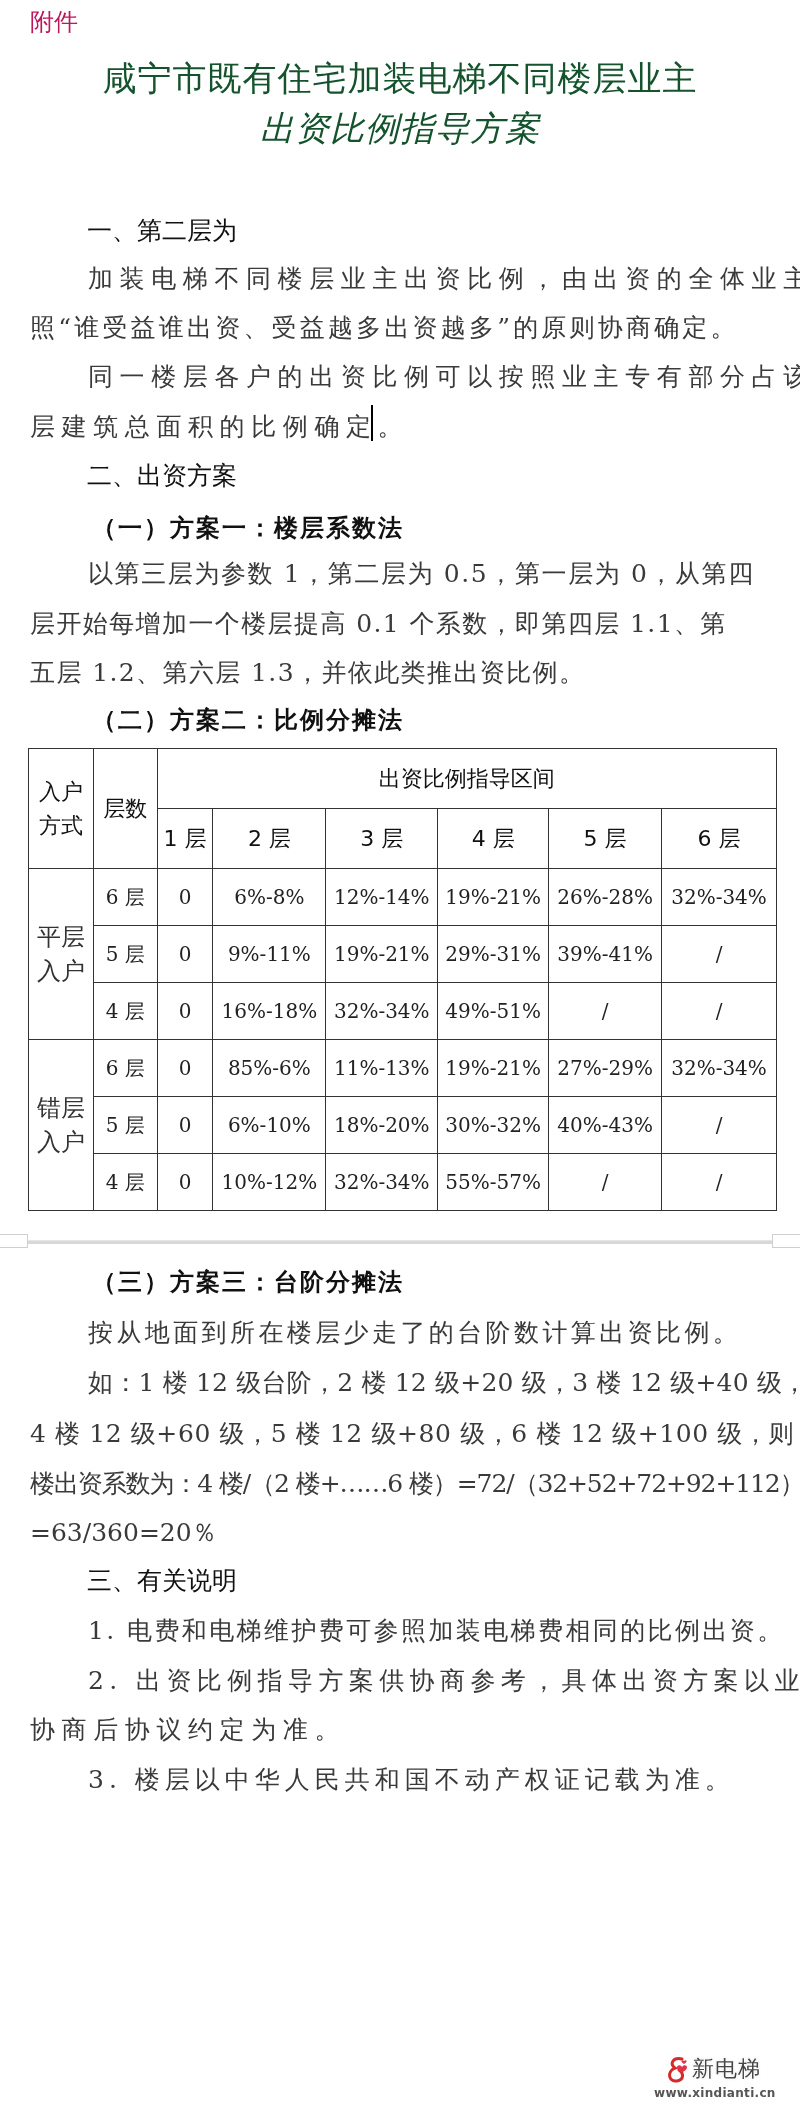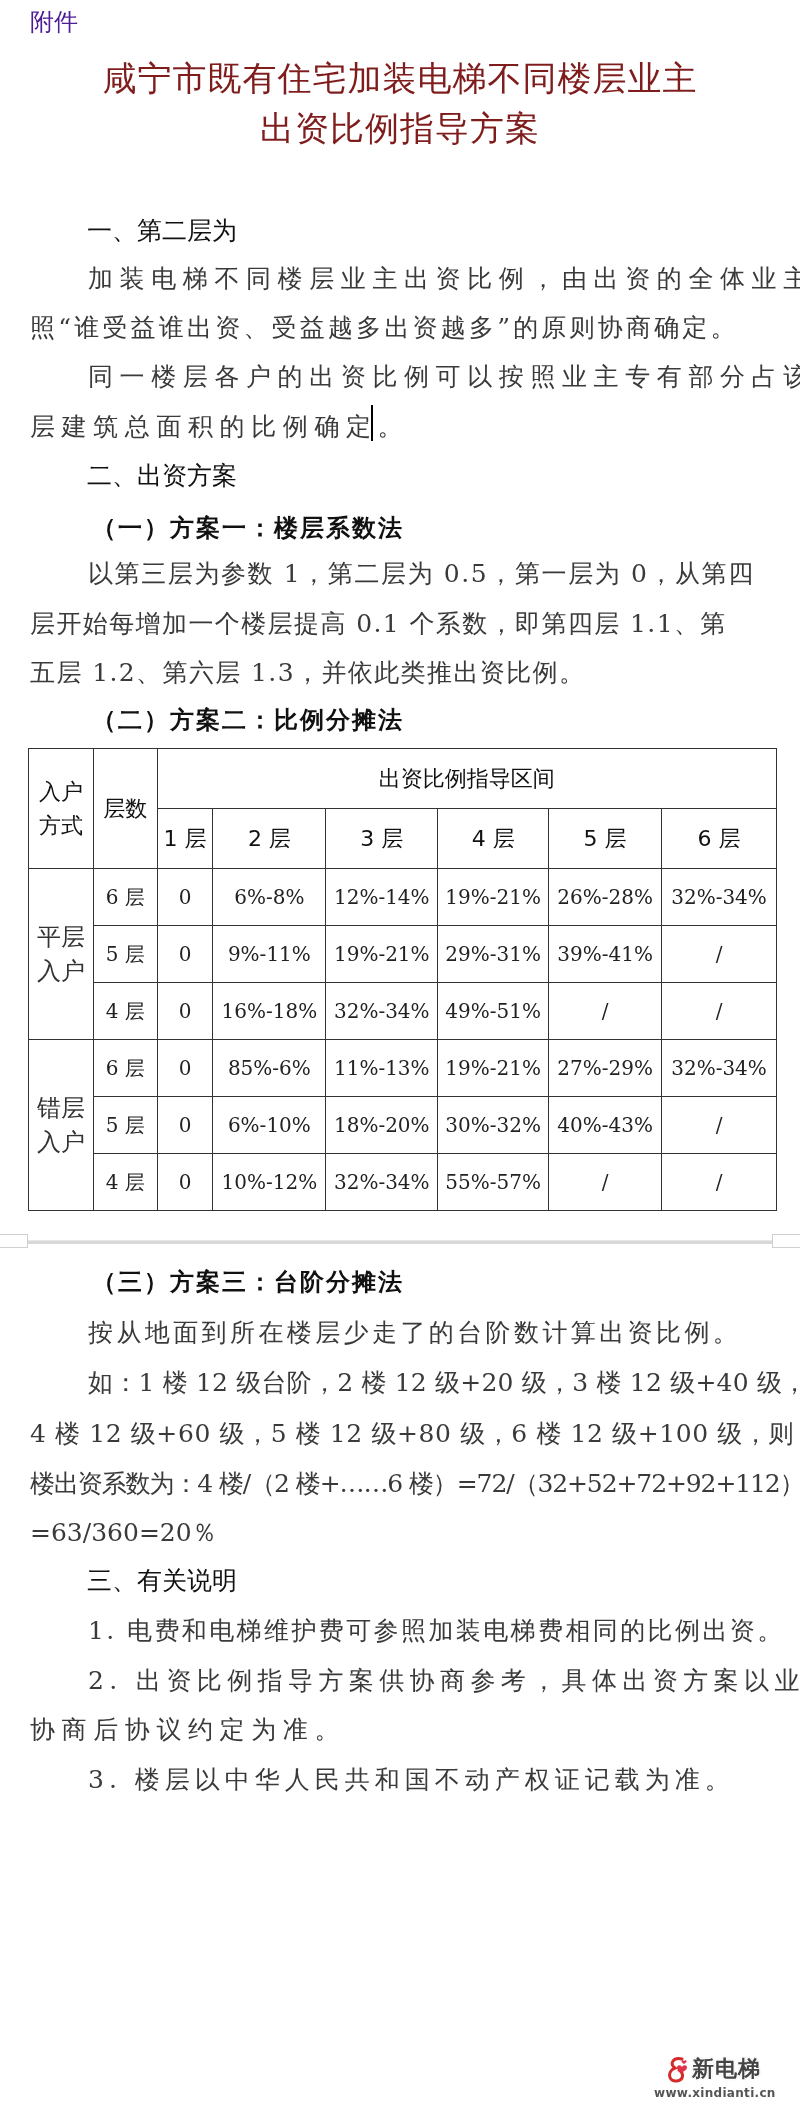--- a/index.html
+++ b/index.html
@@ -1,22 +1,22 @@
 <!DOCTYPE html>
 <html><head>
 <meta charset="utf-8">
 <style>
   html, body { margin:0; padding:0; }
   body {
     width:800px; height:2116px; background:#ffffff; position:relative; overflow:hidden;
     font-family:"DejaVu Serif","Liberation Serif",serif; color:#2a2a2a;
   }
   .abs { position:absolute; white-space:nowrap; }
-  .attach { left:30px; top:6px; font-family:"DejaVu Sans","Liberation Sans",sans-serif; font-size:24px; color:#4c1d95; }
-  .title { left:0; width:800px; text-align:center; font-family:"DejaVu Sans","Liberation Sans",sans-serif; font-size:34px; color:#7f1d1d; letter-spacing:1px; }
+  .attach { left:30px; top:6px; font-family:"DejaVu Sans","Liberation Sans",sans-serif; font-size:24px; color:#be185d; }
+  .title { left:0; width:800px; text-align:center; font-family:"DejaVu Sans","Liberation Sans",sans-serif; font-size:34px; color:#14532d; letter-spacing:1px; }
   .h1 { left:87px; font-family:"DejaVu Sans","Liberation Sans",sans-serif; font-size:25px; color:#111; }
   .h2 { left:92px; font-family:"DejaVu Serif","Liberation Serif",serif; font-weight:bold; font-size:24px; color:#111; letter-spacing:2px; }
   .body { font-size:25px; color:#3a3a3a; letter-spacing:6.6px; }
   .b-indent { left:88px; }
   .b-flush { left:30px; }
   .cursor { position:absolute; left:371px; top:405px; width:2px; height:36px; background:#000; }
 
   table.ratio {
     position:absolute; left:28px; top:748px; width:749px; border-collapse:collapse;
     font-family:"DejaVu Serif","Liberation Serif",serif; font-size:20px; color:#222;
@@ -27,33 +27,33 @@
   .hrow2 { height:60px; }
   .drow { height:57px; }
   .group-label { font-family:"DejaVu Serif","Liberation Serif",serif; font-size:24px; line-height:34px; color:#333; }
 
   .page-break { position:absolute; left:0; top:1240px; width:800px; height:3px; background:#d8d8d8; border-top:1px solid #e6e6e6; }
   .corner-l { position:absolute; left:0; top:1234px; width:28px; height:14px; border:1px solid #cfcfcf; border-left:none; box-sizing:border-box; background:#fff; }
   .corner-r { position:absolute; right:0; top:1234px; width:28px; height:14px; border:1px solid #cfcfcf; border-right:none; box-sizing:border-box; background:#fff; }
 
   .logo { position:absolute; left:652px; top:2052px; width:140px; height:52px; }
   .logo-mark { position:absolute; left:12px; top:4px; width:28px; height:28px; }
-  .logo-text { position:absolute; left:40px; top:2px; font-family:"DejaVu Sans","Liberation Sans",sans-serif; font-weight:bold; font-size:22px; color:#444; letter-spacing:1px;
+  .logo-text { position:absolute; left:40px; top:2px; font-family:"DejaVu Sans","Liberation Sans",sans-serif; font-weight:normal; font-size:22px; color:#444; letter-spacing:1px;
     text-shadow: 1px 0 #fff, -1px 0 #fff, 0 1px #fff, 0 -1px #fff, 0 0 2px #999; }
   .logo-url { position:absolute; left:2px; top:34px; font-family:"DejaVu Sans","Liberation Sans",sans-serif; font-weight:bold; font-size:12px; color:#555; letter-spacing:0.3px; }
 </style>
 </head>
 <body>
 
 <div>
 
   <div class="abs attach">附件</div>
 
   <div class="abs title" style="top:56px;">咸宁市既有住宅加装电梯不同楼层业主</div>
-  <div class="abs title" style="top:106px;">出资比例指导方案</div>
+  <div class="abs title" style="top:106px;font-style:italic;">出资比例指导方案</div>
 
   <div class="abs h1" style="top:214px;">一、第二层为</div>
   <div class="abs body b-indent" style="top:262px;">加装电梯不同楼层业主出资比例，由出资的全体业主按</div>
   <div class="abs body b-flush" style="top:311px; letter-spacing:3.2px;">照“谁受益谁出资、受益越多出资越多”的原则协商确定。</div>
   <div class="abs body b-indent" style="top:360px;">同一楼层各户的出资比例可以按照业主专有部分占该</div>
   <div class="abs body b-flush" style="top:410px;">层建筑总面积的比例确定。</div>
   <div class="cursor"></div>
 
   <div class="abs h1" style="top:459px;">二、出资方案</div>
   <div class="abs h2" style="top:512px;">（一）方案一：楼层系数法</div>

